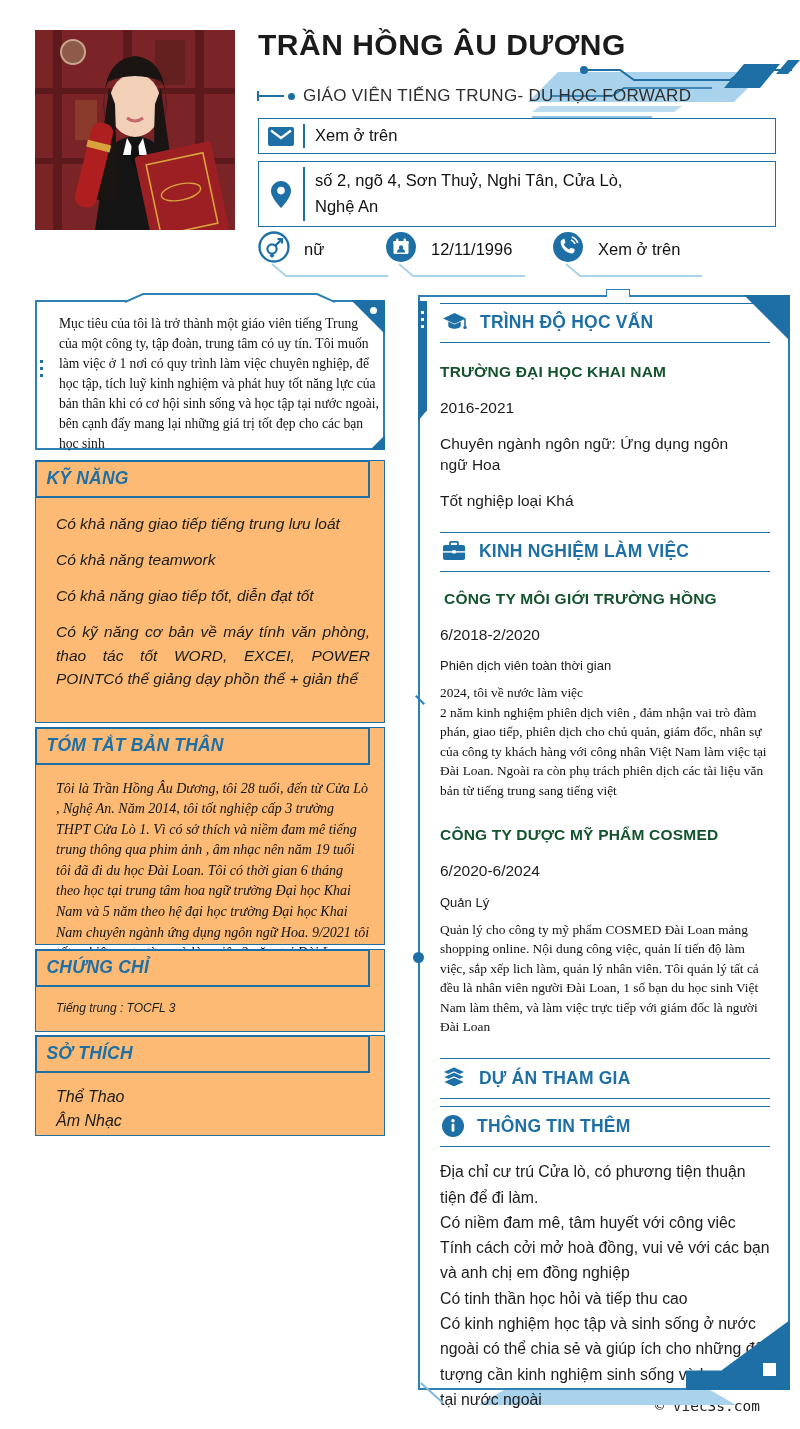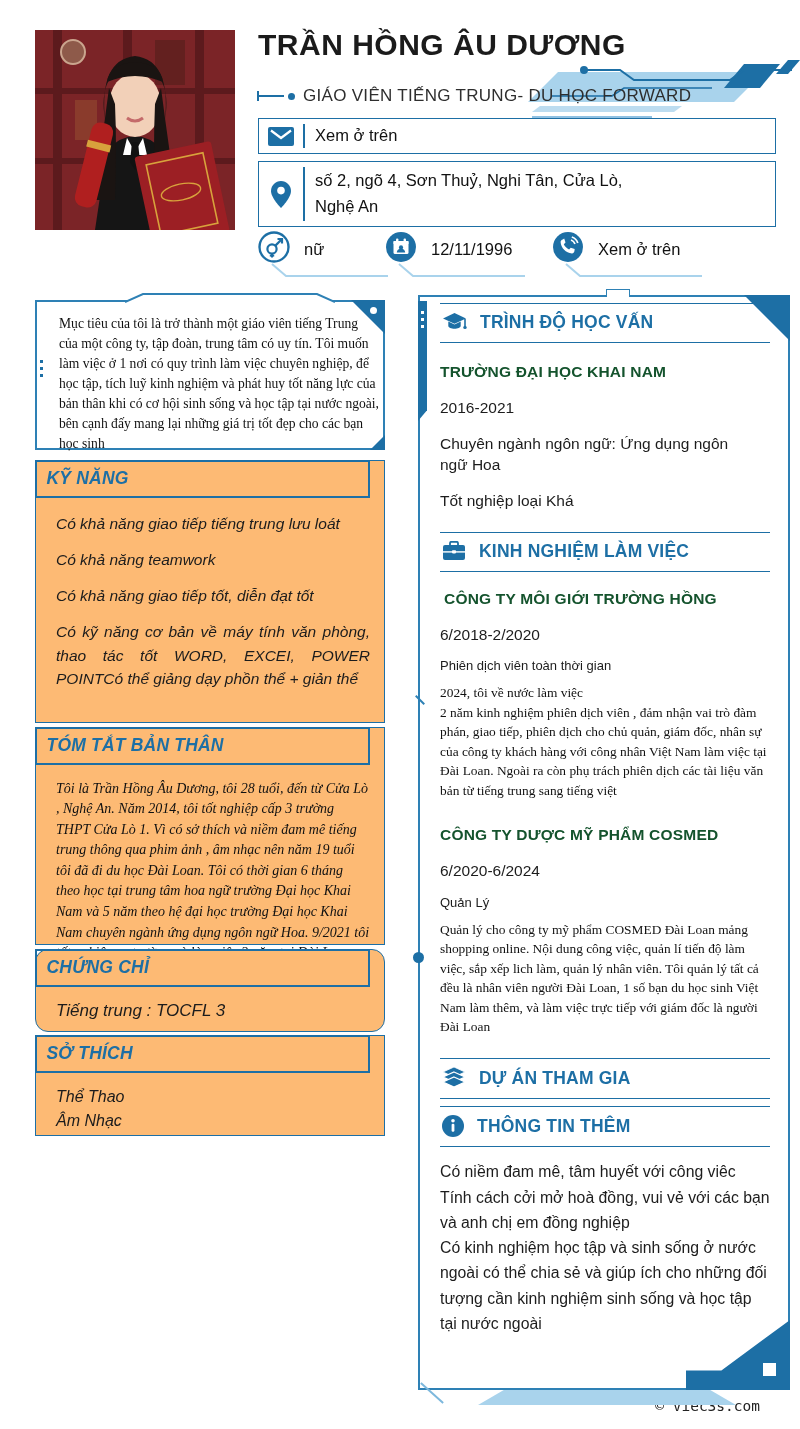--- a/index.html
+++ b/index.html
@@ -51,22 +51,22 @@
   .edge-dots { width:3px; height:3px; background:#1d6fa5; box-shadow:0 7px 0 #1d6fa5, 0 14px 0 #1d6fa5; }
   .obj-dots { left:3px; top:58px; }
 
   .skills-sec { top:460px; height:263px; }
   .skill-item { font-size:15.5px; color:#1c1c1c; margin-bottom:13px; line-height:1.5; }
   .skill-just { text-align:justify; margin-bottom:0; }
 
   .summary-sec { top:727px; height:218px; }
   .summary-text { font-size:14px; line-height:1.47; color:#111; }
 
-  .cert-sec { top:949px; height:83px;border-radius:13px; }
-  .cert-item { font-size:17px; color:#1c1c1c; }
+  .cert-sec { top:949px; height:83px; }
+  .cert-item { font-size:12px; color:#1c1c1c; }
 
   .hobby-sec { top:1035px; height:101px; }
   .hobby-item { font-size:16px; color:#1c1c1c; line-height:1.55; }
 
   
   .rightcol { left:418px; top:295px; width:372px; height:1095px; border:2px solid #2e81b5; background:#fff; }
   .rc-inner { padding:6px 18px 10px 20px; position:relative; z-index:2; }
   .rc-header { display:flex; align-items:center; gap:13px; padding:8px 2px 9px;
     border-top:1.5px solid #1d6fa5; border-bottom:1.5px solid #1d6fa5; }
   .rc-header .htext { font-size:17.5px; font-weight:bold; color:#1d6fa5; letter-spacing:.2px; }
@@ -331,20 +331,22 @@
       <span class="hicon">
         <svg width="22" height="22" viewBox="0 0 22 22">
           <circle cx="11" cy="11" r="11" fill="#1d6fa5"></circle>
           <circle cx="11" cy="5.8" r="1.8" fill="#fff"></circle>
           <rect x="9.6" y="8.8" width="2.8" height="8" rx="1.2" fill="#fff"></rect>
         </svg>
       </span>
       <span class="htext">THÔNG TIN THÊM</span>
     </div>
     <div style="margin-top:12px;">
+      <div class="info-text">Địa chỉ cư trú Cửa lò, có phương tiện thuận tiện để đi làm.</div>
       <div class="info-text">Có niềm đam mê, tâm huyết với công viêc</div>
       <div class="info-text">Tính cách cởi mở hoà đồng, vui vẻ với các bạn và anh chị em đồng nghiệp</div>
+      <div class="info-text">Có tinh thần học hỏi và tiếp thu cao</div>
       <div class="info-text">Có kinh nghiệm học tập và sinh sống ở nước ngoài có thể chia sẻ và giúp ích cho những đối tượng cần kinh nghiệm sinh sống và học tập tại nước ngoài</div>
     </div>
   </div>
 </div>
 
 <div class="abs footer-credit">© Viec3s.com</div>
 
 </body></html>

